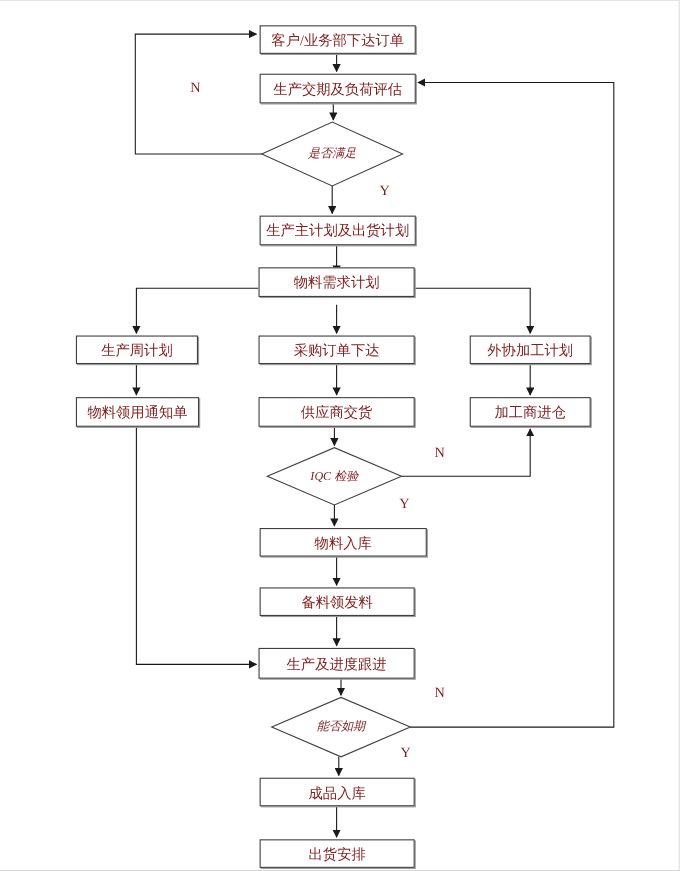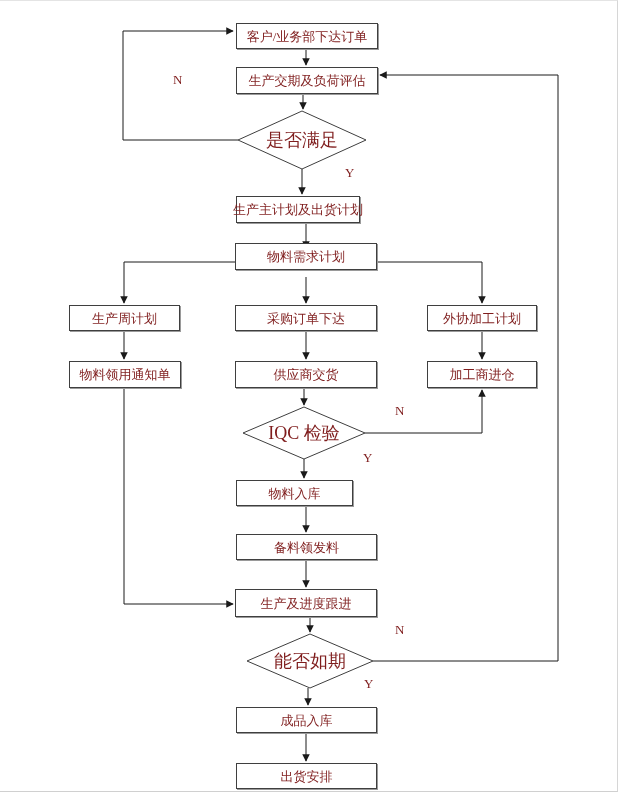--- a/index.html
+++ b/index.html
@@ -21,22 +21,23 @@
     background:#ffffff;
     border:1px solid #3f3f3f;
     box-shadow:1px 1px 0 #9a9a9a;
     display:flex;align-items:center;justify-content:center;
     font-size:13px;line-height:1;white-space:nowrap;
     box-sizing:border-box;
   }
   .dlabel{
     position:absolute;z-index:3;
     display:flex;align-items:center;justify-content:center;
-    font-size:18px;line-height:1;white-space:nowrap;
+    font-size:11px;line-height:1;white-space:nowrap;
     background:transparent;
+    font-style:italic;
   }
   .yn{
     position:absolute;z-index:3;
     font-size:13px;line-height:1;
   }
 </style>
 </head>
 <body>
 
 <div class="page">
@@ -74,37 +75,37 @@
       <polygon points="238,139 302,110 366,139 302,168"></polygon>
       <polygon points="243,432 304,406 365,432 304,458"></polygon>
       <polygon points="247,660 310,633 373,660 310,687"></polygon>
     </g>
   </svg>
 
   <div class="node" style="left:236px;top:22px;width:142px;height:26px;">客户/业务部下达订单</div>
 
   <div class="node" style="left:236px;top:66px;width:142px;height:27px;">生产交期及负荷评估</div>
 
-  <div class="node" style="left:236px;top:195px;width:124px;height:27px;">生产主计划及出货计划</div>
+  <div class="node" style="left:236px;top:195px;width:142px;height:27px;">生产主计划及出货计划</div>
 
   <div class="node" style="left:235px;top:242px;width:142px;height:27px;">物料需求计划</div>
 
   <div class="node" style="left:69px;top:304px;width:111px;height:26px;text-align:center;">生产周计划</div>
 
   <div class="node" style="left:235px;top:304px;width:142px;height:26px;">采购订单下达</div>
 
   <div class="node" style="left:427px;top:304px;width:110px;height:26px;">外协加工计划</div>
 
   <div class="node" style="left:69px;top:360px;width:112px;height:27px;">物料领用通知单</div>
 
   <div class="node" style="left:235px;top:360px;width:142px;height:27px;">供应商交货</div>
 
   <div class="node" style="left:427px;top:360px;width:110px;height:27px;">加工商进仓</div>
 
-  <div class="node" style="left:236px;top:479px;width:117px;height:26px;">物料入库</div>
+  <div class="node" style="left:236px;top:479px;width:152px;height:26px;">物料入库</div>
 
   <div class="node" style="left:236px;top:533px;width:141px;height:26px;">备料领发料</div>
 
   <div class="node" style="left:235px;top:588px;width:142px;height:28px;">生产及进度跟进</div>
 
   <div class="node" style="left:236px;top:706px;width:141px;height:26px;text-align:right;">成品入库</div>
 
   <div class="node" style="left:236px;top:762px;width:141px;height:26px;">出货安排</div>
 
   <div class="dlabel" style="left:238px;top:126px;width:128px;height:26px;">是否满足</div>

